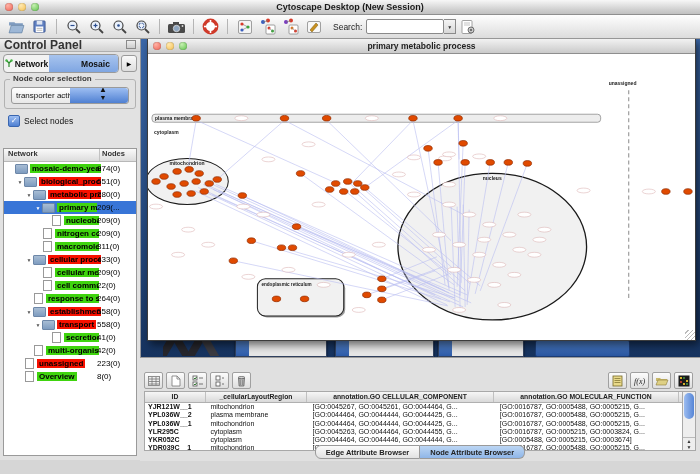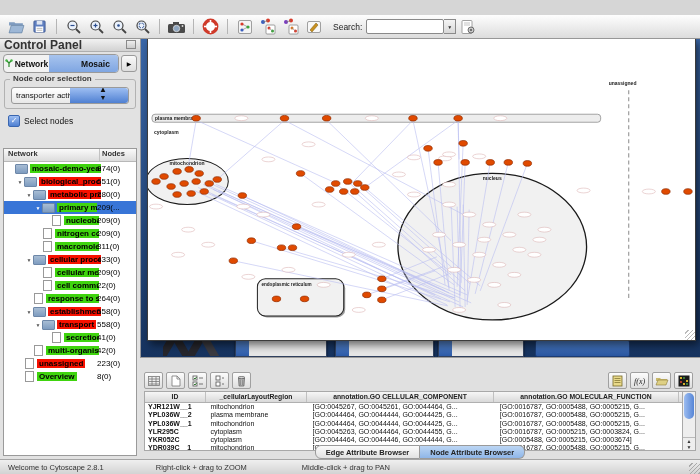--- a/index.html
+++ b/index.html
@@ -97,20 +97,26 @@
   
   .statusbar{position:absolute;bottom:0;left:0;right:0;height:14px;background:linear-gradient(#efefef,#d3d3d3);border-top:1px solid #a5a5a5;display:flex;align-items:center;z-index:40;}
   .status-item{font-size:7.5px;color:#333;}
   .sb-grip{position:absolute;right:0;bottom:0;width:11px;height:11px;background:repeating-linear-gradient(135deg,transparent,transparent 2px,#aaa 2px,#aaa 3px);}
 </style>
 </head>
 <body>
 
 <div id="app">
 
+  <div class="titlebar">
+    <span class="tl red"></span>
+    <span class="tl yellow"></span>
+    <span class="tl green"></span>
+    <span class="app-title">Cytoscape Desktop (New Session)</span>
+  </div>
 
   <div class="toolbar">
     <span class="tb-icon">
         <svg width="17" height="15" viewBox="0 0 16 14">
           <path d="M1 3 h5 l1 1 h7 v2 H1 Z" fill="#7f9cc0"></path>
           <path d="M1 13 L3 6 H15 L13 13 Z" fill="#9db7d6" stroke="#5c7a9e" stroke-width=".6"></path>
         </svg>
       </span>
     <span class="tb-icon">
         <svg width="15" height="15" viewBox="0 0 16 16">
@@ -376,20 +382,26 @@
         <i></i>
         <i></i>
         <i></i>
       </div>
     <div class="mini-win" style="left:95px;width:90px"></div>
     <div class="mini-win" style="left:195px;width:97px"></div>
     <div class="mini-win" style="left:298px;width:84px"></div>
     <div class="mini-bar"></div>
 
     <div class="net-window">
+      <div class="net-titlebar">
+        <span class="tl red"></span>
+        <span class="tl yellow"></span>
+        <span class="tl green"></span>
+        <span class="net-title">primary metabolic process</span>
+      </div>
       <div class="net-canvas">
         <svg id="net-svg" viewBox="0 0 545 286" preserveAspectRatio="none">
             <rect x="4" y="60" width="447" height="8" rx="3" fill="#ededed" stroke="#8e8e8e" stroke-width="0.8"></rect>
             <text x="7" y="66" font-size="5" font-weight="bold" fill="#1a1a1a" font-family="Liberation Sans, sans-serif">plasma membrane</text>
             <text x="6" y="80" font-size="5" font-weight="bold" fill="#1a1a1a" font-family="Liberation Sans, sans-serif">cytoplasm</text>
             <ellipse cx="39" cy="127" rx="41" ry="23" fill="#f1f1f1" stroke="#1a1a1a" stroke-width="1"></ellipse>
             <text x="21.45" y="111" font-size="5" font-weight="bold" fill="#1a1a1a" font-family="Liberation Sans, sans-serif">mitochondrion</text>
             <ellipse cx="343" cy="192" rx="94" ry="73" fill="#f1f1f1" stroke="#1a1a1a" stroke-width="1.3"></ellipse>
             <text x="333.55" y="126" font-size="5" font-weight="bold" fill="#1a1a1a" font-family="Liberation Sans, sans-serif">nucleus</text>
             <rect x="110.5" y="225.5" width="86" height="37" rx="8" fill="#9a9a9a"></rect>
@@ -669,20 +681,14 @@
     <div class="dp-scroll">
       <div class="dp-thumb"></div>
       <div class="dp-arrows">▲<br>▼</div>
     </div>
     <div class="dp-tabs" id="dp-tabs">
         <div class="dp-tab">Edge Attribute Browser</div>
         <div class="dp-tab sel">Node Attribute Browser</div>
       </div>
   </div>
 
-  <div class="statusbar">
-    <span class="status-item" style="margin-left:8px">Welcome to Cytoscape 2.8.1</span>
-    <span class="status-item" style="margin-left:52px">Right-click + drag to ZOOM</span>
-    <span class="status-item" style="margin-left:55px">Middle-click + drag to PAN</span>
-    <span class="sb-grip"></span>
-  </div>
 
 </div>
 
 </body></html>

